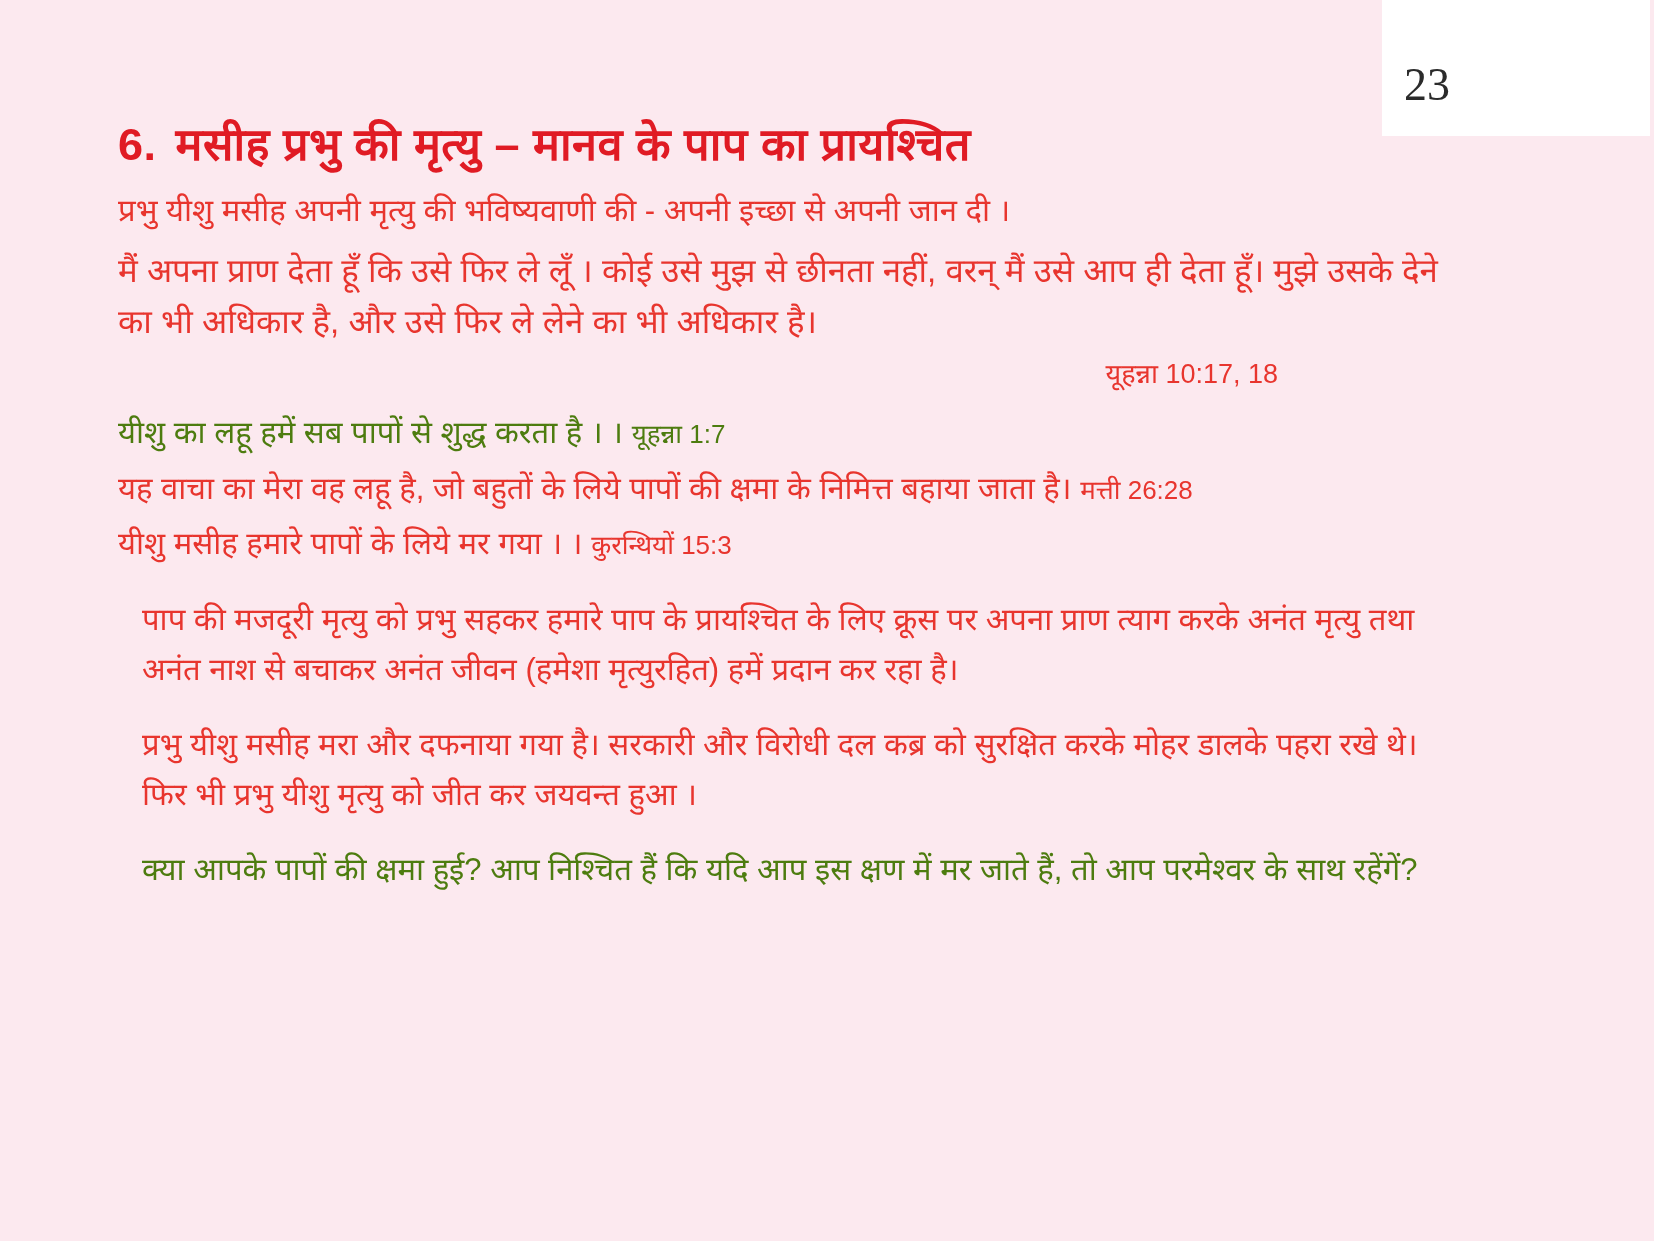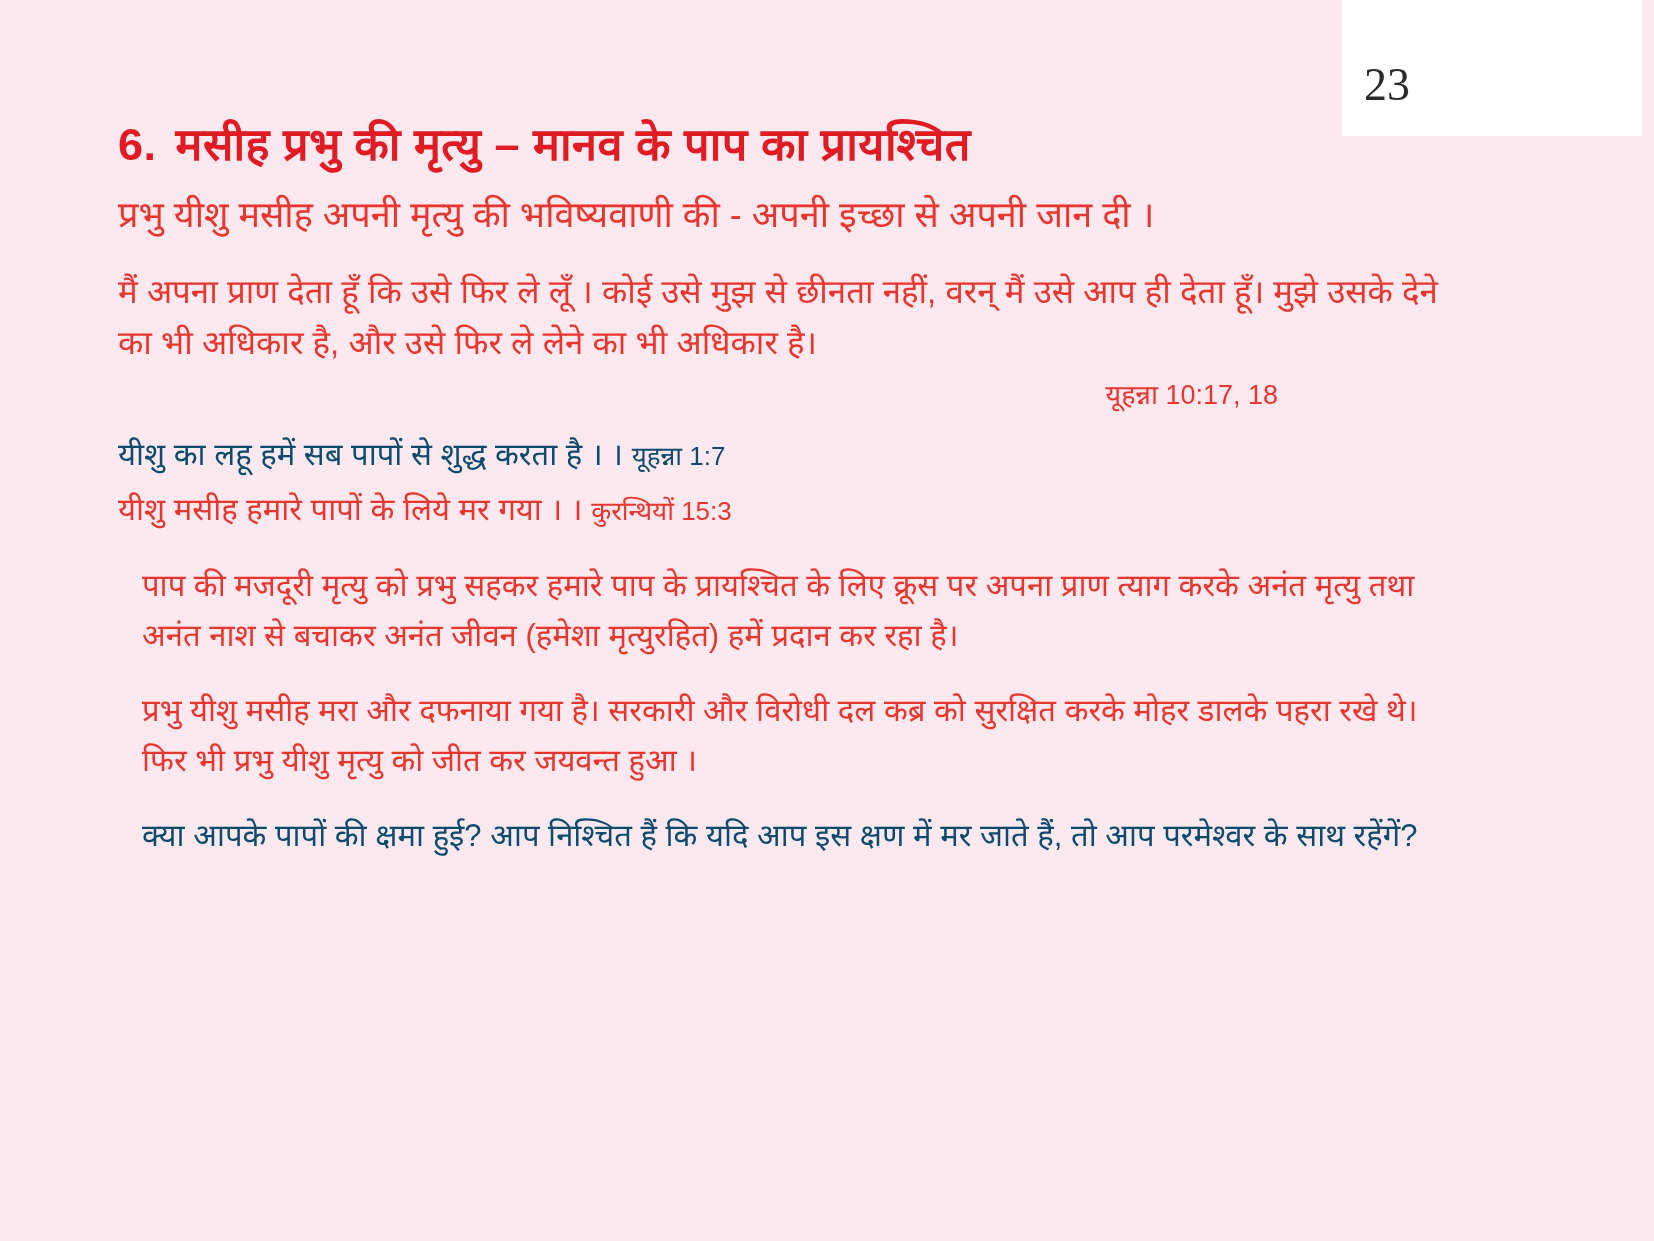--- a/index.html
+++ b/index.html
@@ -12,22 +12,22 @@
     background: #fce9ef;
     font-family: "Liberation Sans", sans-serif;
     overflow: hidden;
     position: relative;
   }
 
   
   .page-number-box {
     position: absolute;
     top: 0;
-    right: 12px;
-    width: 300px;
+    right: 4px;
+    width: 268px;
     height: 136px;
     background: #ffffff;
     box-sizing: border-box;
   }
   .page-number {
     position: absolute;
     top: 62px;
     left: 22px;
     font-family: "Liberation Serif", serif;
     font-size: 46px;
@@ -62,26 +62,26 @@
   p {
     margin: 0;
     font-family: "Liberation Sans", sans-serif;
     line-height: 1.5;
   }
 
   .red {
     color: #e8352e;
   }
   .green {
-    color: #0c4a6e;
+    color: #4d7c0f;
   }
 
   .lead {
-    font-size: 36px;
-    margin-bottom: 24px;
+    font-size: 31px;
+    margin-bottom: 10px;
   }
 
   .verse-block {
     font-size: 33px;
     line-height: 1.55;
     margin-bottom: 7px;
   }
 
   .attrib-right {
     text-align: right;
@@ -122,20 +122,24 @@
 
   <p class="verse-block red">मैं अपना प्राण देता हूँ  कि उसे फिर ले लूँ । कोई उसे मुझ से छीनता नहीं, वरन् मैं उसे आप ही देता हूँ। मुझे उसके देने का भी अधिकार है, और उसे फिर ले लेने का भी अधिकार है।</p>
 
   <p class="attrib-right red">यूहन्ना 10:17, 18</p>
 
   <p class="line green">
     <span>यीशु का लहू हमें सब पापों से शुद्ध करता है । ।</span>
     <span class="ref">यूहन्ना 1:7</span>
   </p>
 
+  <p class="line red">
+    <span>यह वाचा का मेरा वह लहू है, जो बहुतों के लिये पापों की क्षमा के निमित्त बहाया जाता है।</span>
+    <span class="ref">मत्ती 26:28</span>
+  </p>
 
   <p class="line red">
     <span>यीशु मसीह हमारे पापों के लिये मर गया । ।</span>
     <span class="ref">कुरन्थियों 15:3</span>
   </p>
 
   <p class="para red">पाप की मजदूरी मृत्यु को प्रभु सहकर हमारे पाप के प्रायश्चित के लिए क्रूस पर अपना प्राण त्याग करके अनंत मृत्यु तथा अनंत नाश से बचाकर अनंत जीवन (हमेशा मृत्युरहित) हमें प्रदान कर रहा है।</p>
 
   <p class="para red">प्रभु यीशु मसीह मरा और दफनाया गया है। सरकारी और विरोधी दल कब्र को सुरक्षित करके मोहर डालके पहरा रखे थे। फिर भी प्रभु यीशु मृत्यु को जीत कर जयवन्त हुआ ।</p>
 

